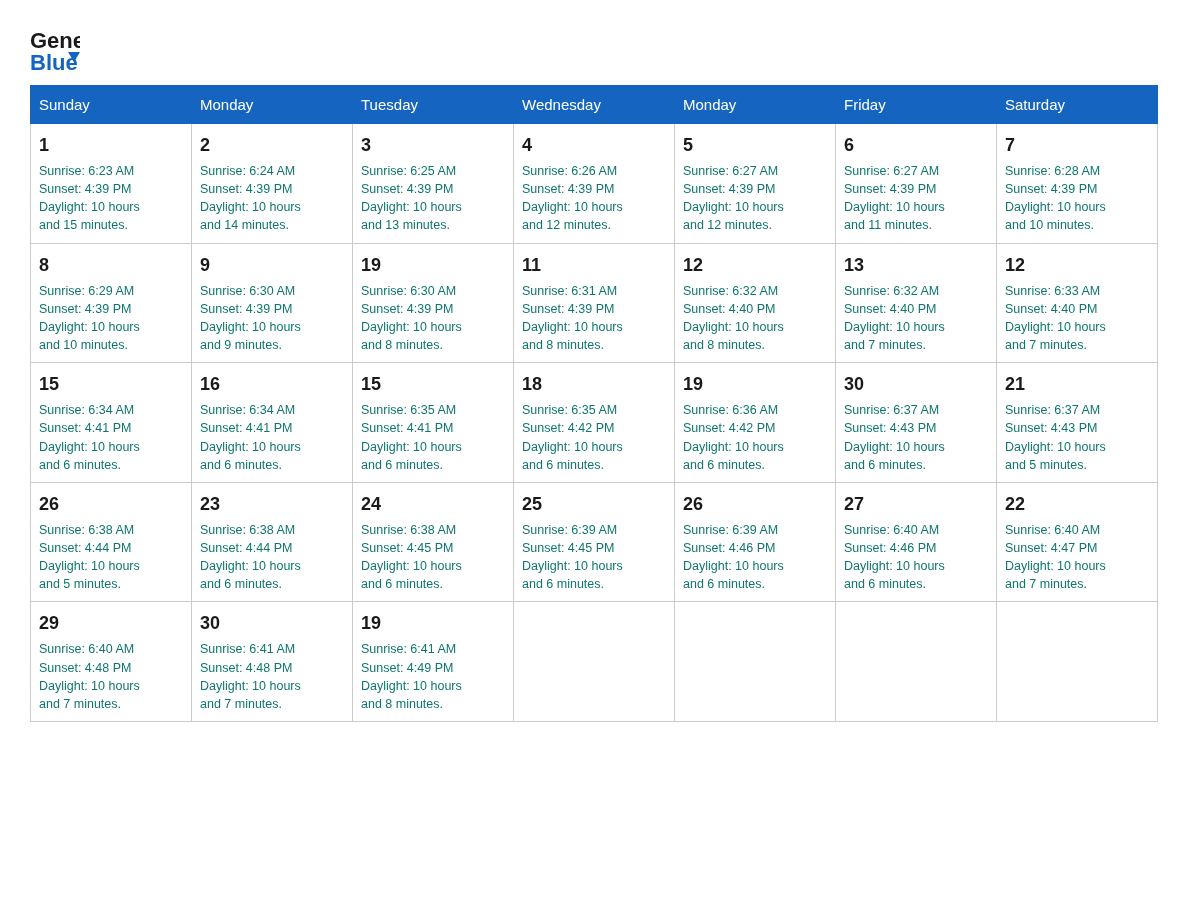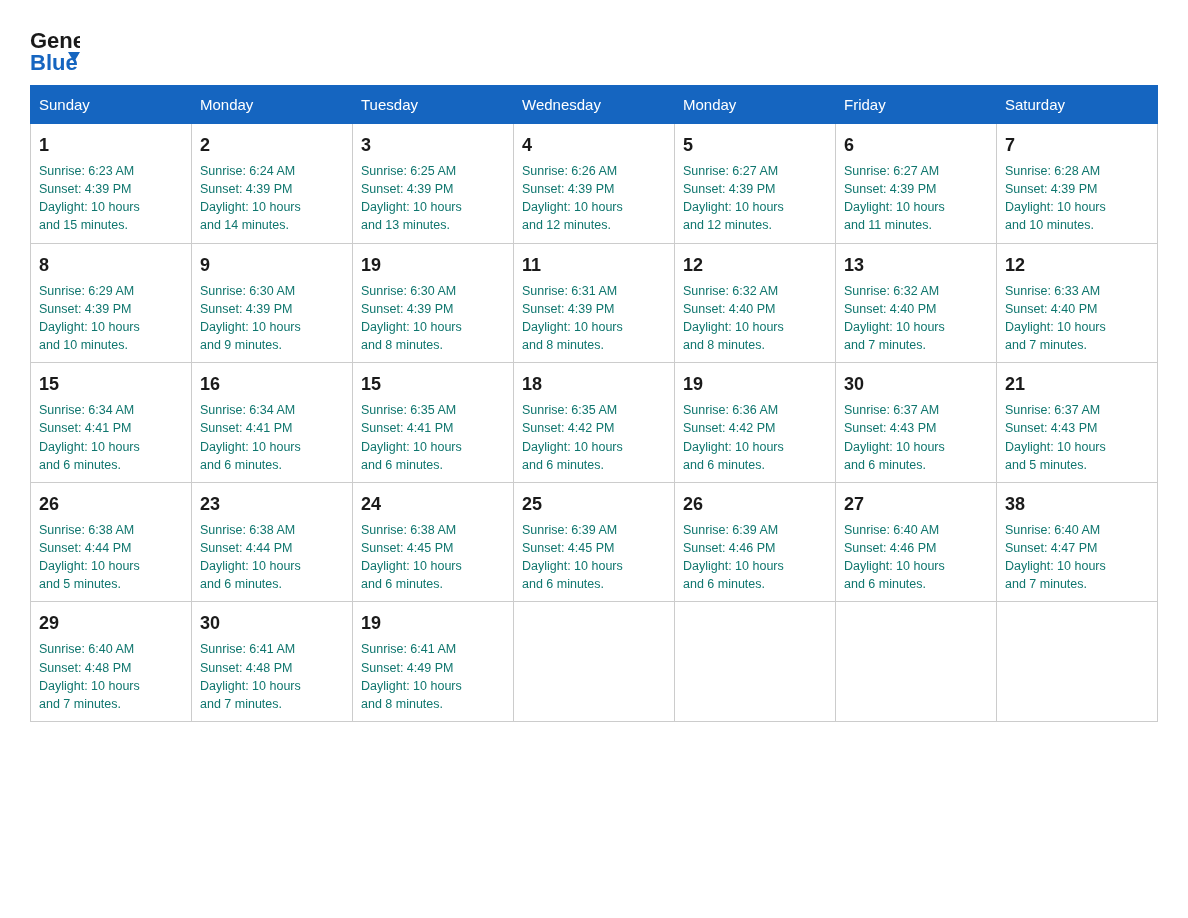--- a/index.html
+++ b/index.html
@@ -221,21 +221,21 @@
       </td>
         <td>
         <span class="day-number">26</span>
         <span class="day-info">Sunrise: 6:39 AM<br>Sunset: 4:46 PM<br>Daylight: 10 hours<br>and 6 minutes.</span>
       </td>
         <td>
         <span class="day-number">27</span>
         <span class="day-info">Sunrise: 6:40 AM<br>Sunset: 4:46 PM<br>Daylight: 10 hours<br>and 6 minutes.</span>
       </td>
         <td>
-        <span class="day-number">38</span>
+        <span class="day-number">22</span>
         <span class="day-info">Sunrise: 6:40 AM<br>Sunset: 4:47 PM<br>Daylight: 10 hours<br>and 7 minutes.</span>
       </td>
       </tr>
       <tr>
         <td>
         <span class="day-number">29</span>
         <span class="day-info">Sunrise: 6:40 AM<br>Sunset: 4:48 PM<br>Daylight: 10 hours<br>and 7 minutes.</span>
       </td>
         <td>
         <span class="day-number">30</span>

